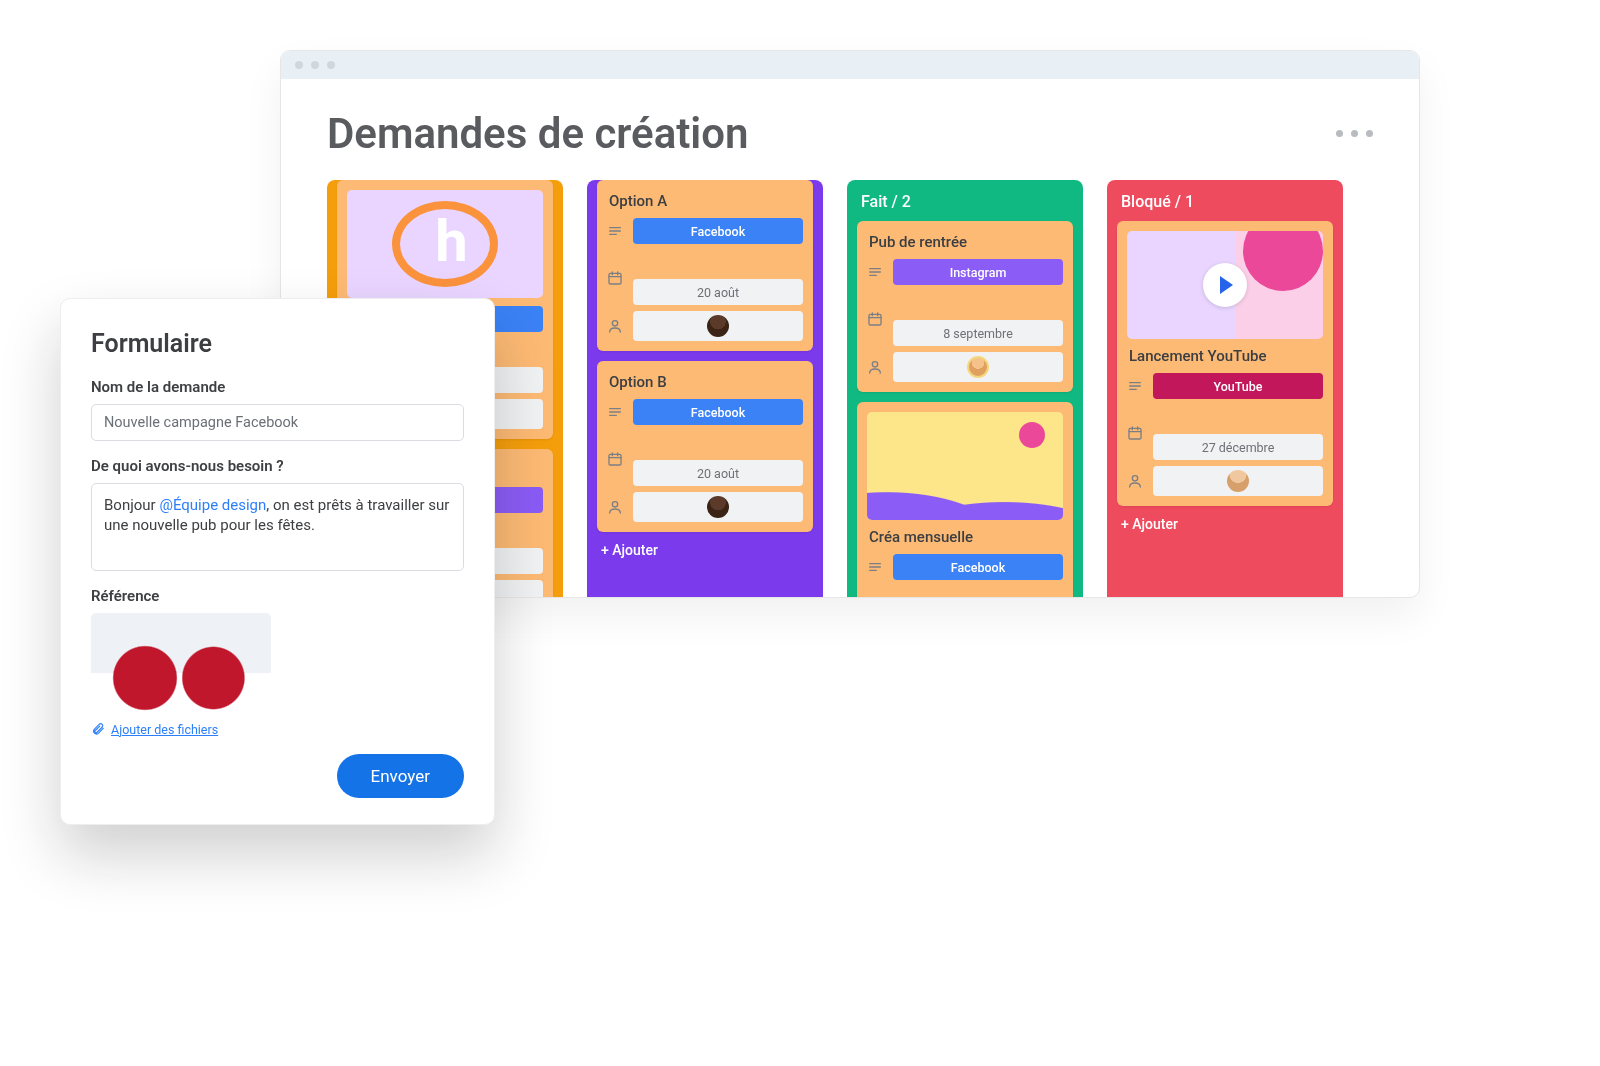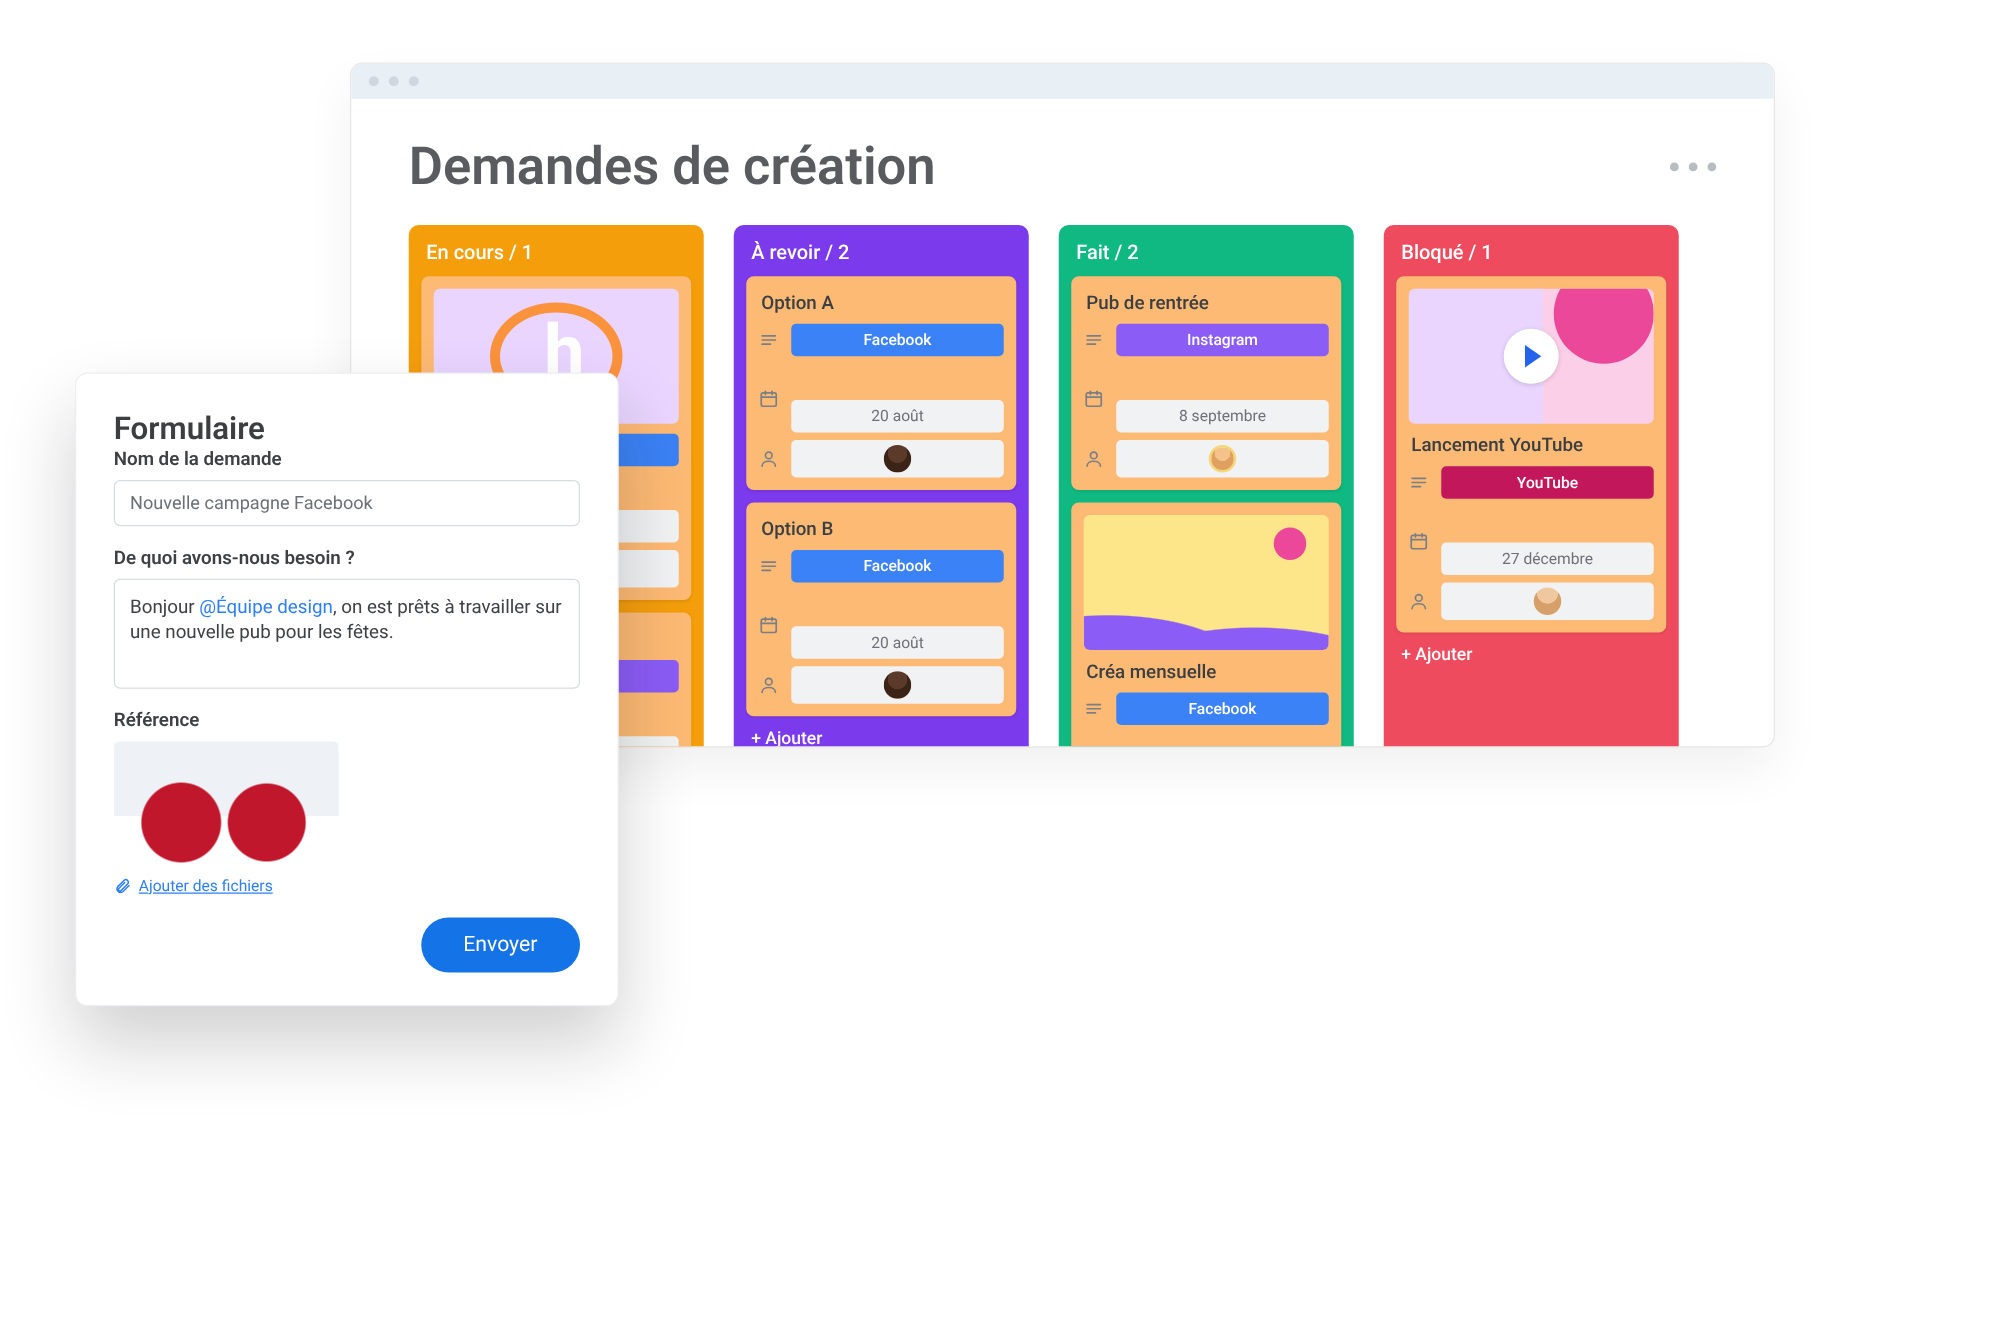--- a/index.html
+++ b/index.html
@@ -125,21 +125,21 @@
   .av-c { background: radial-gradient(circle at 50% 25%, #f2bfa0 45%, #d8a07a 47%); }
   .av-d { background: radial-gradient(circle at 50% 20%, #f0c8a0 40%, #d7a06a 42%); }
 
   
   .form-card {
     position: absolute; left: 60px; top: 298px;
     width: 435px; background: #fff; border-radius: 10px;
     border: 1px solid #eceef1; padding: 30px 30px 26px;
     box-shadow: 0 30px 60px rgba(20,20,20,.20);
   }
-  .form-title { font-size: 25px; font-weight: 600; color: #3c3e41; margin-bottom: 0; }
+  .form-title { font-size: 25px; font-weight: 600; color: #3c3e41; margin-bottom: 20px; }
   .form-label { font-size: 15px; font-weight: 600; color: #3e4043; margin-bottom: 8px; }
   .form-input {
     width: 100%; border: 1px solid #d9dde2; border-radius: 5px;
     padding: 9px 12px; font-size: 14.5px; color: #6b6f76; margin-bottom: 16px;
     font-family: inherit;
   }
   .form-textarea {
     width: 100%; border: 1px solid #d9dde2; border-radius: 5px;
     padding: 11px 12px; font-size: 15px; color: #3e4043; margin-bottom: 16px;
     font-family: inherit; resize: none; line-height: 1.35;
@@ -177,21 +177,20 @@
     <div class="board-title">Demandes de création</div>
     <div class="more-dots">
       <span></span>
         <span></span>
         <span></span>
     </div>
   </div>
 
   <div class="columns" id="columns">
       <div class="col c-orange">
-        <div class="col-header">En cours / 1</div>
         <div class="col-body">
           <div class="card">
             <div class="card-thumb thumb-h"></div>
             <div class="field-row">
               <span class="field-icon">
                 <svg viewBox="0 0 24 24" fill="none" stroke="currentColor" stroke-width="2" stroke-linecap="round">
                   <line x1="4" y1="7" x2="20" y2="7"></line>
                   <line x1="4" y1="12" x2="20" y2="12"></line>
                   <line x1="4" y1="17" x2="14" y2="17"></line>
                 </svg>
@@ -249,21 +248,20 @@
                   <path d="M4 21c0-4 4-6 8-6s8 2 8 6"></path>
                 </svg>
               </span>
               <span class="field-assignee"></span>
             </div>
           </div>
         </div>
         <div class="col-add">+ Ajouter</div>
       </div>
       <div class="col c-purple">
-        <div class="col-header">À revoir / 2</div>
         <div class="col-body">
           <div class="card">
             <div class="card-title">Option A</div>
             <div class="field-row">
               <span class="field-icon">
                 <svg viewBox="0 0 24 24" fill="none" stroke="currentColor" stroke-width="2" stroke-linecap="round">
                   <line x1="4" y1="7" x2="20" y2="7"></line>
                   <line x1="4" y1="12" x2="20" y2="12"></line>
                   <line x1="4" y1="17" x2="14" y2="17"></line>
                 </svg>

